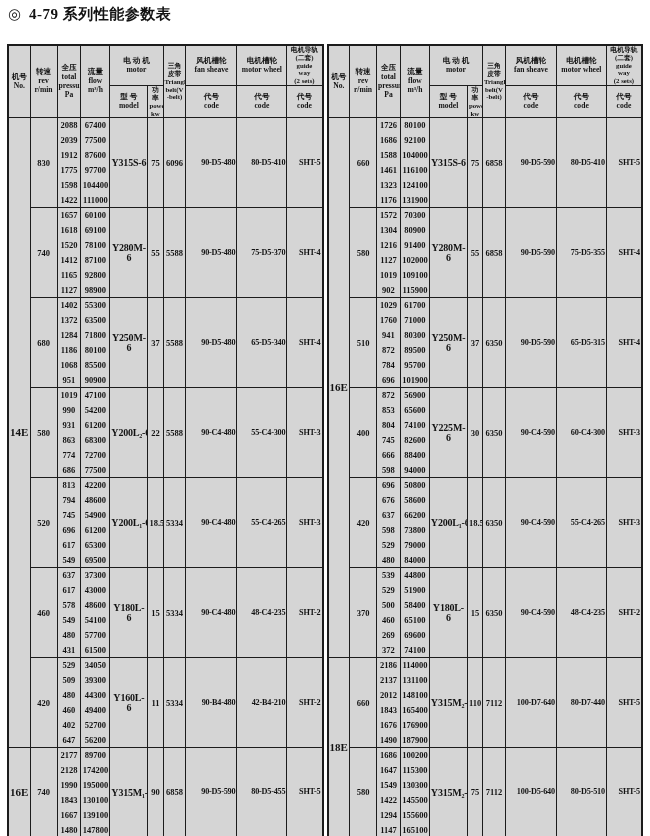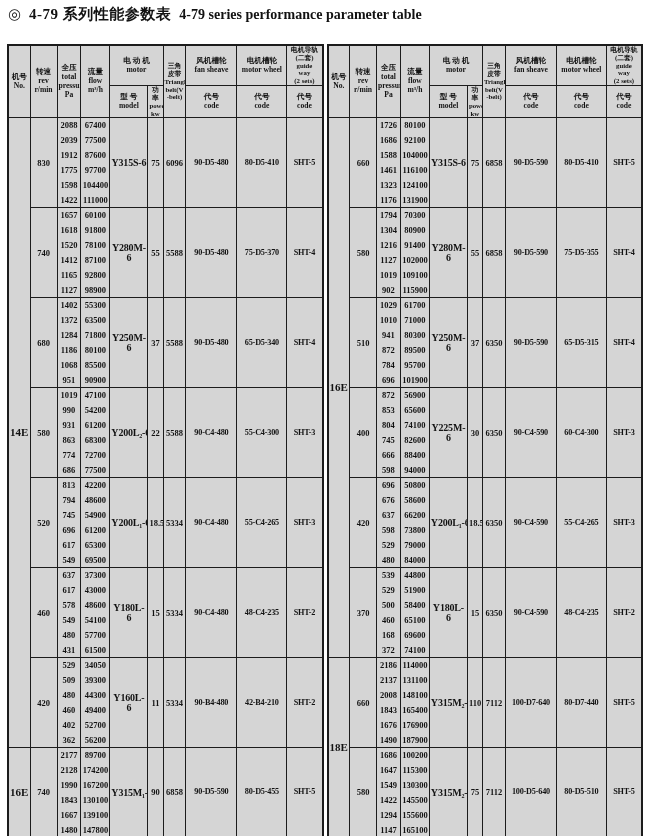--- a/index.html
+++ b/index.html
@@ -38,29 +38,28 @@
   }
   thead tr:first-child{height:40px;}
   thead tr:last-child{height:26px;}
   td.hd{font-size:7.6px;line-height:1.18;white-space:pre-line;}
   td.hd-sm{font-size:6.8px;line-height:1.15;}
   tbody tr{height:15px;}
   td.pf{border-top:none;border-bottom:none;}
   td.pf.bt{border-top:1px solid var(--bd);}
   td.mno{font-size:11px;}
   td.model{font-size:10px;letter-spacing:-.2px;}
-  td.codecell{font-size:8.2px;letter-spacing:-.2px;}
+  td.codecell{font-size:8.2px;letter-spacing:-.2px;text-align:right;}
 </style>
 </head>
 <body>
 
 <div class="title-bar">
   <span class="bullet">◎</span>
   <span class="title-zh">4-79 系列性能参数表</span>
-  <span class="title-en">4-79 series performance parameter table</span>
 </div>
 
 <div class="tables-wrap">
   <table>
       <colgroup>
         <col style="width: 7%;">
         <col style="width: 8.6%;">
         <col style="width: 7.6%;">
         <col style="width: 9.2%;">
         <col style="width: 12.1%;">
@@ -154,21 +153,21 @@
           <td class="pf bt hdtxt">60100</td>
           <td class="model hdtxt" rowspan="6">Y280M-6</td>
           <td class="hdtxt" rowspan="6">55</td>
           <td class="hdtxt" rowspan="6">5588</td>
           <td class="codecell hdtxt" rowspan="6">90-D5-480</td>
           <td class="codecell hdtxt" rowspan="6">75-D5-370</td>
           <td class="codecell hdtxt" rowspan="6">SHT-4</td>
         </tr>
         <tr>
           <td class="pf hdtxt">1618</td>
-          <td class="pf hdtxt">91800</td>
+          <td class="pf hdtxt">69100</td>
         </tr>
         <tr>
           <td class="pf hdtxt">1520</td>
           <td class="pf hdtxt">78100</td>
         </tr>
         <tr>
           <td class="pf hdtxt">1412</td>
           <td class="pf hdtxt">87100</td>
         </tr>
         <tr>
@@ -324,21 +323,21 @@
         </tr>
         <tr>
           <td class="pf hdtxt">460</td>
           <td class="pf hdtxt">49400</td>
         </tr>
         <tr>
           <td class="pf hdtxt">402</td>
           <td class="pf hdtxt">52700</td>
         </tr>
         <tr>
-          <td class="pf hdtxt">362</td>
+          <td class="pf hdtxt">647</td>
           <td class="pf hdtxt">56200</td>
         </tr>
       </tbody>
       <tbody>
         <tr>
           <td class="mno hdtxt" rowspan="6">16E</td>
           <td class="hdtxt" rowspan="6">740</td>
           <td class="pf bt hdtxt">2177</td>
           <td class="pf bt hdtxt">89700</td>
           <td class="model hdtxt" rowspan="6">Y315M₁-6</td>
@@ -347,21 +346,21 @@
           <td class="codecell hdtxt" rowspan="6">90-D5-590</td>
           <td class="codecell hdtxt" rowspan="6">80-D5-455</td>
           <td class="codecell hdtxt" rowspan="6">SHT-5</td>
         </tr>
         <tr>
           <td class="pf hdtxt">2128</td>
           <td class="pf hdtxt">174200</td>
         </tr>
         <tr>
           <td class="pf hdtxt">1990</td>
-          <td class="pf hdtxt">167200</td>
+          <td class="pf hdtxt">195000</td>
         </tr>
         <tr>
           <td class="pf hdtxt">1843</td>
           <td class="pf hdtxt">130100</td>
         </tr>
         <tr>
           <td class="pf hdtxt">1667</td>
           <td class="pf hdtxt">139100</td>
         </tr>
         <tr>
@@ -456,21 +455,21 @@
         <tr>
           <td class="pf hdtxt">1323</td>
           <td class="pf hdtxt">124100</td>
         </tr>
         <tr>
           <td class="pf hdtxt">1176</td>
           <td class="pf hdtxt">131900</td>
         </tr>
         <tr>
           <td class="hdtxt" rowspan="6">580</td>
-          <td class="pf bt hdtxt">1794</td>
+          <td class="pf bt hdtxt">1572</td>
           <td class="pf bt hdtxt">70300</td>
           <td class="model hdtxt" rowspan="6">Y280M-6</td>
           <td class="hdtxt" rowspan="6">55</td>
           <td class="hdtxt" rowspan="6">6858</td>
           <td class="codecell hdtxt" rowspan="6">90-D5-590</td>
           <td class="codecell hdtxt" rowspan="6">75-D5-355</td>
           <td class="codecell hdtxt" rowspan="6">SHT-4</td>
         </tr>
         <tr>
           <td class="pf hdtxt">1304</td>
@@ -497,21 +496,21 @@
           <td class="pf bt hdtxt">1029</td>
           <td class="pf bt hdtxt">61700</td>
           <td class="model hdtxt" rowspan="6">Y250M-6</td>
           <td class="hdtxt" rowspan="6">37</td>
           <td class="hdtxt" rowspan="6">6350</td>
           <td class="codecell hdtxt" rowspan="6">90-D5-590</td>
           <td class="codecell hdtxt" rowspan="6">65-D5-315</td>
           <td class="codecell hdtxt" rowspan="6">SHT-4</td>
         </tr>
         <tr>
-          <td class="pf hdtxt">1010</td>
+          <td class="pf hdtxt">1760</td>
           <td class="pf hdtxt">71000</td>
         </tr>
         <tr>
           <td class="pf hdtxt">941</td>
           <td class="pf hdtxt">80300</td>
         </tr>
         <tr>
           <td class="pf hdtxt">872</td>
           <td class="pf hdtxt">89500</td>
         </tr>
@@ -602,21 +601,21 @@
         </tr>
         <tr>
           <td class="pf hdtxt">500</td>
           <td class="pf hdtxt">58400</td>
         </tr>
         <tr>
           <td class="pf hdtxt">460</td>
           <td class="pf hdtxt">65100</td>
         </tr>
         <tr>
-          <td class="pf hdtxt">168</td>
+          <td class="pf hdtxt">269</td>
           <td class="pf hdtxt">69600</td>
         </tr>
         <tr>
           <td class="pf hdtxt">372</td>
           <td class="pf hdtxt">74100</td>
         </tr>
       </tbody>
       <tbody>
         <tr>
           <td class="mno hdtxt" rowspan="12">18E</td>
@@ -628,21 +627,21 @@
           <td class="hdtxt" rowspan="6">7112</td>
           <td class="codecell hdtxt" rowspan="6">100-D7-640</td>
           <td class="codecell hdtxt" rowspan="6">80-D7-440</td>
           <td class="codecell hdtxt" rowspan="6">SHT-5</td>
         </tr>
         <tr>
           <td class="pf hdtxt">2137</td>
           <td class="pf hdtxt">131100</td>
         </tr>
         <tr>
-          <td class="pf hdtxt">2008</td>
+          <td class="pf hdtxt">2012</td>
           <td class="pf hdtxt">148100</td>
         </tr>
         <tr>
           <td class="pf hdtxt">1843</td>
           <td class="pf hdtxt">165400</td>
         </tr>
         <tr>
           <td class="pf hdtxt">1676</td>
           <td class="pf hdtxt">176900</td>
         </tr>

